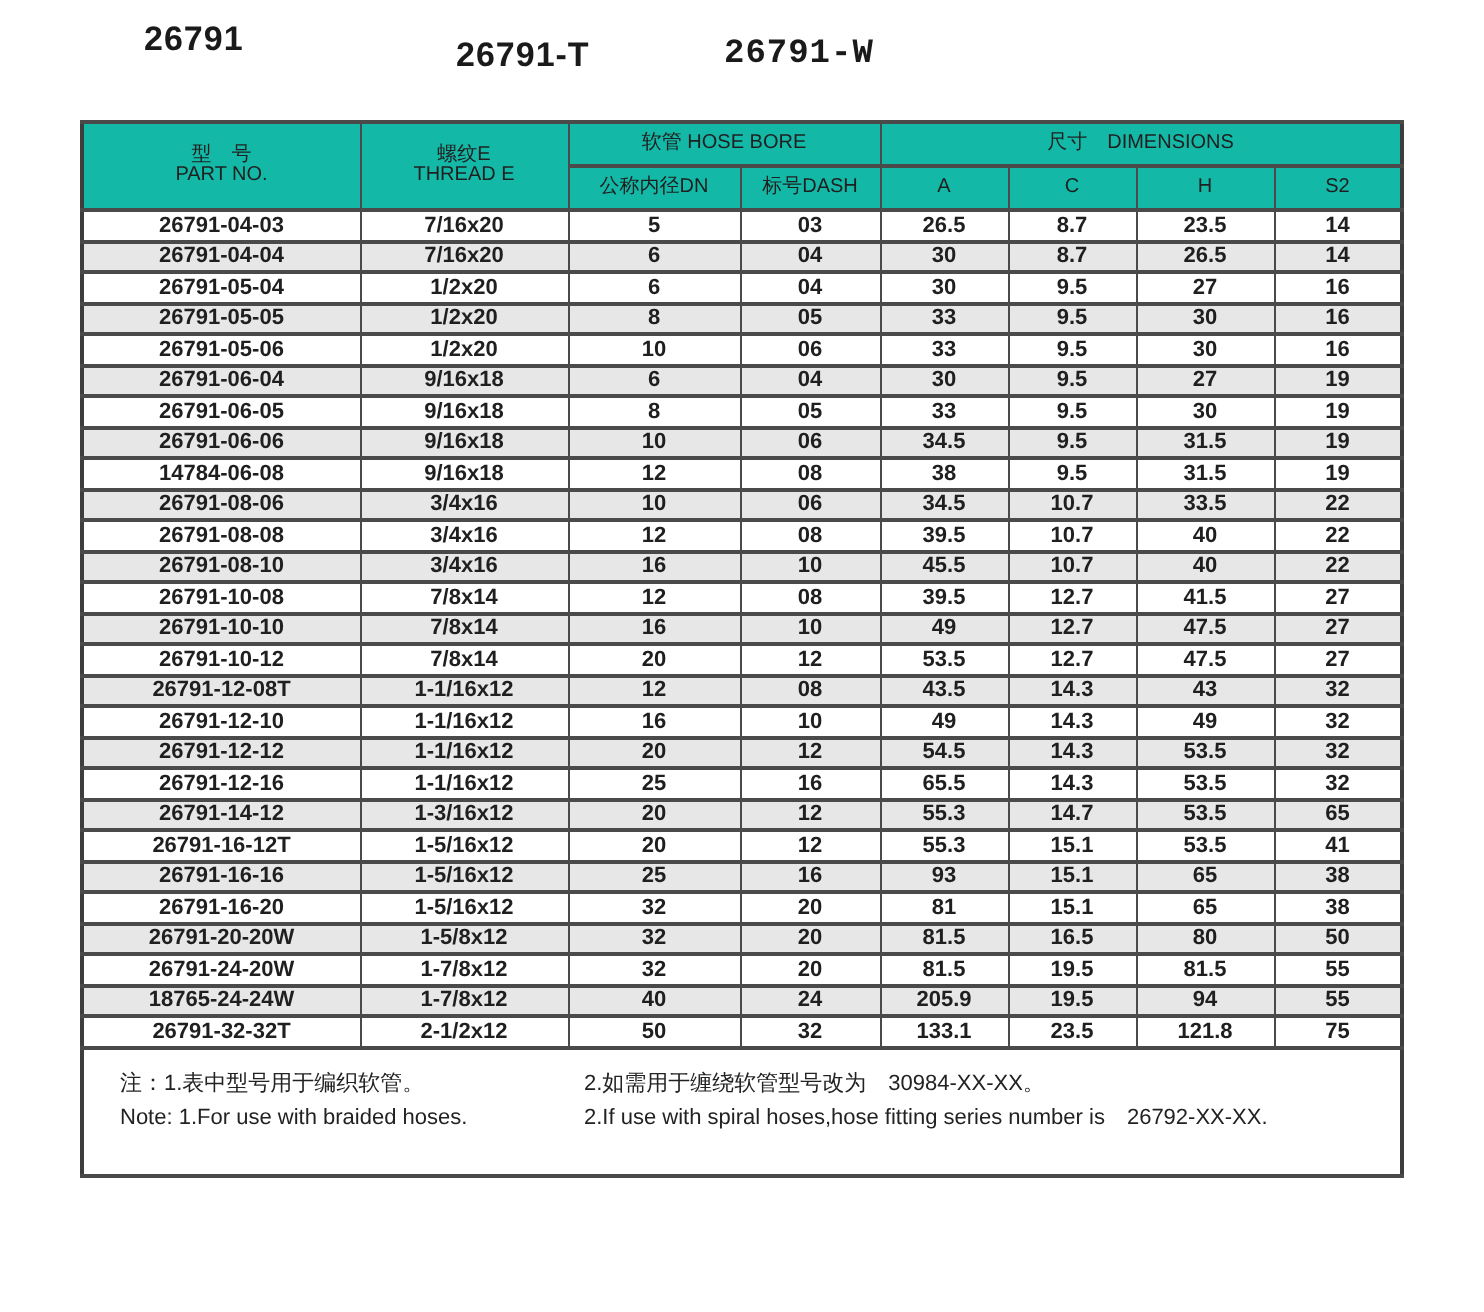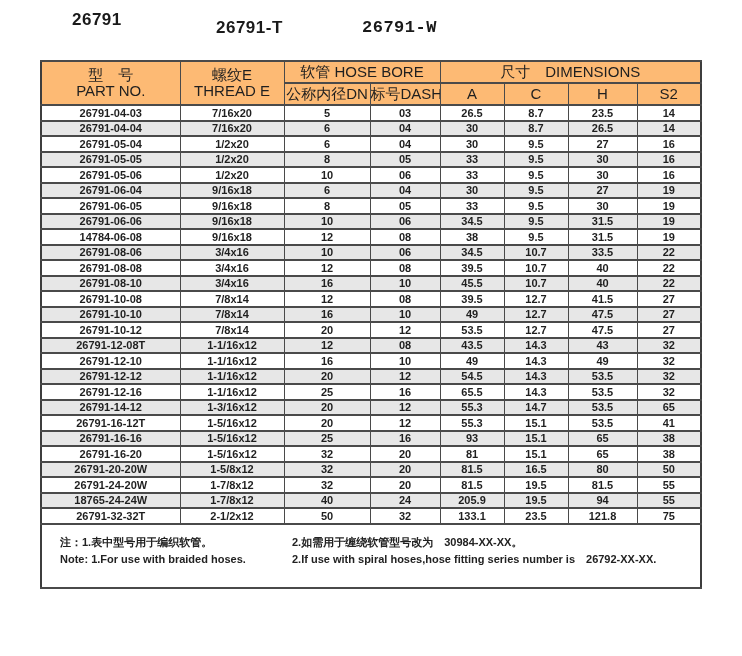--- a/index.html
+++ b/index.html
@@ -16,21 +16,21 @@
     color:#1f1f1f;
   }
   .title {
     position:absolute;
     font-weight:bold;
     font-size:17px;
     color:#1a1a1a;
     letter-spacing:0.5px;
   }
   .title-1 { left:72px;  top:10px; }
-  .title-2 { left:216px; top:18px; }
+  .title-2 { left:228px; top:18px; }
   .title-3 { left:362px; top:18px;font-family:Liberation Mono, monospace; }
 
   table.spec {
     position:absolute;
     left:40px;
     top:60px;
     width:660px;
     border-collapse:collapse;
     table-layout:fixed;
     border:2px solid #3d3d3d;
@@ -39,36 +39,36 @@
     border:1px solid #4a4a4a;
     border-top-width:2px;
     border-bottom-width:2px;
     text-align:center;
     vertical-align:middle;
     overflow:hidden;
     white-space:nowrap;
   }
   table.spec thead th {
     font-weight:normal;
-    font-size:15px;
+    font-size:10px;
     height:22px;
-    background:#fdba74;
+    background:#14b8a6;
     line-height:1.15;
   }
   table.spec thead .hdr-2line { line-height:1.05; }
   table.spec tbody td {
     font-weight:bold;
     font-size:11px;
     height:15.5px;
     background:#ffffff;
   }
   table.spec tbody tr:nth-child(even) td { background:#e7e7e7; }
 
   td.notes-cell {
-    font-weight:bold;
+    font-weight:normal;
     height:64px !important;
     text-align:left !important;
     vertical-align:top !important;
     background:#ffffff !important;
     padding:9px 0 0 18px;
   }
   .notes-wrap { display:flex; }
   .notes-left  { width:232px; }
   .notes-right { flex:1; }
   .note-line {

